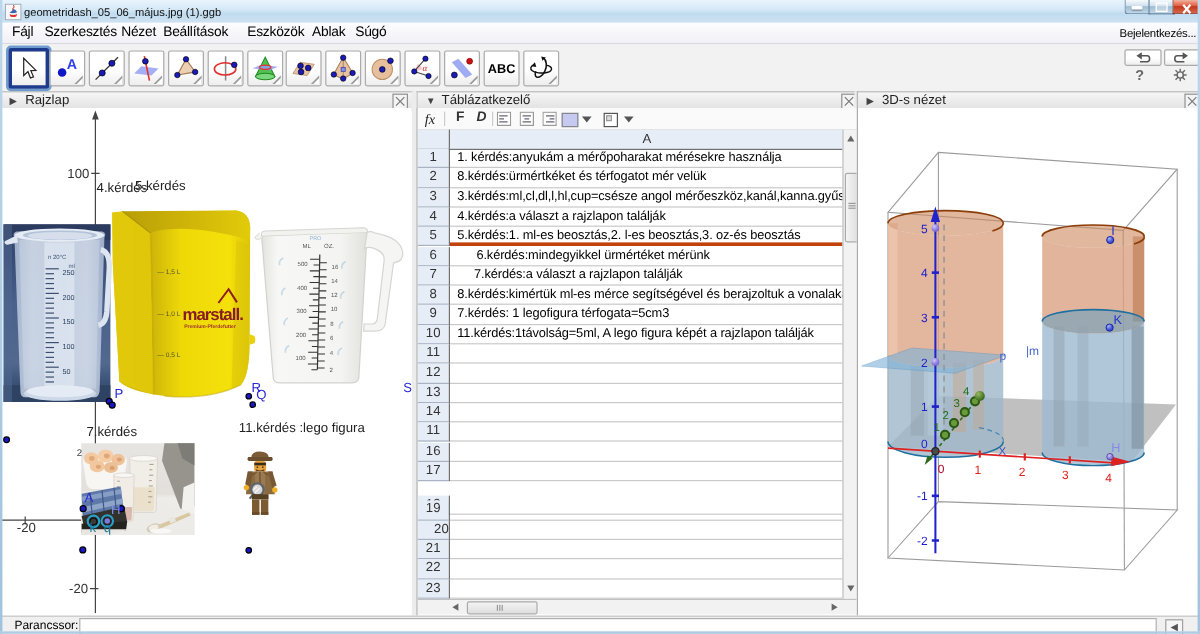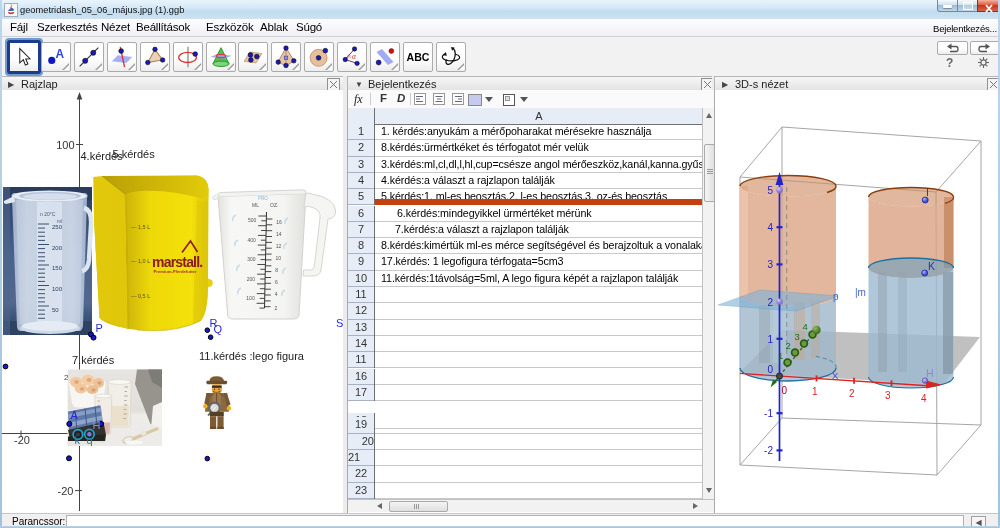--- a/index.html
+++ b/index.html
@@ -216,21 +216,21 @@
     <span class="tri">▶</span>
       <span class="lbl">Rajzlap</span>
     <div class="pclose" style="left:326px;">
         <svg width="11" height="11">
           <path d="M2 2 L9 9 M9 2 L2 9" stroke="#777" stroke-width="1"></path>
         </svg>
       </div>
   </div>
   <div class="phead" style="left:347px;top:76px;width:365px;">
     <span class="tri">▼</span>
-      <span class="lbl">Bejelentkezés</span>
+      <span class="lbl">Táblázatkezelő</span>
     <div class="pclose" style="left:353px;">
         <svg width="11" height="11">
           <path d="M2 2 L9 9 M9 2 L2 9" stroke="#777" stroke-width="1"></path>
         </svg>
       </div>
   </div>
   <div class="phead" style="left:714px;top:76px;width:286px;">
     <span class="tri">▶</span>
       <span class="lbl">3D-s nézet</span>
     <div class="pclose" style="left:272px;">
@@ -609,41 +609,41 @@
         <div class="abs" style="left:27px;top:0;width:328px;height:16.3px;border-bottom:1px solid #c9c9c9;box-sizing:border-box;font-size:10.7px;color:#000;line-height:15.5px;padding-left:6px;white-space:nowrap;overflow:hidden;letter-spacing:-0.1px;">3.kérdés:ml,cl,dl,l,hl,cup=csésze angol mérőeszköz,kanál,kanna.gyűszű,oz=28,...</div>
       </div>
     <div class="abs" style="left:0;top:82.9px;width:355px;height:16.3px;">
         <div class="abs" style="left:0;top:0;width:26px;height:16.3px;background:#e7edf6;border-bottom:1px solid #a8b2c2;box-sizing:border-box;text-align:center;font-size:11px;color:#333;line-height:15px;">4</div>
         <div class="abs" style="left:26px;top:0;width:1px;height:16.3px;background:#707070;"></div>
         <div class="abs" style="left:27px;top:0;width:328px;height:16.3px;border-bottom:1px solid #c9c9c9;box-sizing:border-box;font-size:10.7px;color:#000;line-height:15.5px;padding-left:6px;white-space:nowrap;overflow:hidden;letter-spacing:-0.1px;">4.kérdés:a választ a rajzlapon találják</div>
       </div>
     <div class="abs" style="left:0;top:99.2px;width:355px;height:16.3px;">
         <div class="abs" style="left:0;top:0;width:26px;height:16.3px;background:#e7edf6;border-bottom:1px solid #a8b2c2;box-sizing:border-box;text-align:center;font-size:11px;color:#333;line-height:15px;">5</div>
         <div class="abs" style="left:26px;top:0;width:1px;height:16.3px;background:#707070;"></div>
-        <div class="abs" style="left:27px;top:0;width:328px;height:16.3px;border-bottom:6px solid #c2410c;box-sizing:border-box;font-size:10.7px;color:#000;line-height:15.5px;padding-left:6px;white-space:nowrap;overflow:hidden;letter-spacing:-0.1px;">5.kérdés:1. ml-es beosztás,2. l-es beosztás,3. oz-és beosztás</div>
+        <div class="abs" style="left:27px;top:0;width:328px;height:16.3px;border-bottom:3px solid #c2410c;box-sizing:border-box;font-size:10.7px;color:#000;line-height:15.5px;padding-left:6px;white-space:nowrap;overflow:hidden;letter-spacing:-0.1px;">5.kérdés:1. ml-es beosztás,2. l-es beosztás,3. oz-és beosztás</div>
       </div>
     <div class="abs" style="left:0;top:115.5px;width:355px;height:16.3px;">
         <div class="abs" style="left:0;top:0;width:26px;height:16.3px;background:#e7edf6;border-bottom:1px solid #a8b2c2;box-sizing:border-box;text-align:center;font-size:11px;color:#333;line-height:15px;">6</div>
         <div class="abs" style="left:26px;top:0;width:1px;height:16.3px;background:#707070;"></div>
         <div class="abs" style="left:27px;top:0;width:328px;height:16.3px;border-bottom:1px solid #c9c9c9;box-sizing:border-box;font-size:10.7px;color:#000;line-height:15.5px;padding-left:22px;white-space:nowrap;overflow:hidden;letter-spacing:-0.1px;">6.kérdés:mindegyikkel ürmértéket mérünk</div>
       </div>
     <div class="abs" style="left:0;top:131.8px;width:355px;height:16.3px;">
         <div class="abs" style="left:0;top:0;width:26px;height:16.3px;background:#e7edf6;border-bottom:1px solid #a8b2c2;box-sizing:border-box;text-align:center;font-size:11px;color:#333;line-height:15px;">7</div>
         <div class="abs" style="left:26px;top:0;width:1px;height:16.3px;background:#707070;"></div>
         <div class="abs" style="left:27px;top:0;width:328px;height:16.3px;border-bottom:1px solid #c9c9c9;box-sizing:border-box;font-size:10.7px;color:#000;line-height:15.5px;padding-left:20px;white-space:nowrap;overflow:hidden;letter-spacing:-0.1px;">7.kérdés:a választ a rajzlapon találják</div>
       </div>
     <div class="abs" style="left:0;top:148.1px;width:355px;height:16.3px;">
         <div class="abs" style="left:0;top:0;width:26px;height:16.3px;background:#e7edf6;border-bottom:1px solid #a8b2c2;box-sizing:border-box;text-align:center;font-size:11px;color:#333;line-height:15px;">8</div>
         <div class="abs" style="left:26px;top:0;width:1px;height:16.3px;background:#707070;"></div>
         <div class="abs" style="left:27px;top:0;width:328px;height:16.3px;border-bottom:1px solid #c9c9c9;box-sizing:border-box;font-size:10.7px;color:#000;line-height:15.5px;padding-left:6px;white-space:nowrap;overflow:hidden;letter-spacing:-0.1px;">8.kérdés:kimértük ml-es mérce segítségével és berajzoltuk a vonalakat</div>
       </div>
     <div class="abs" style="left:0;top:164.4px;width:355px;height:16.3px;">
         <div class="abs" style="left:0;top:0;width:26px;height:16.3px;background:#e7edf6;border-bottom:1px solid #a8b2c2;box-sizing:border-box;text-align:center;font-size:11px;color:#333;line-height:15px;">9</div>
         <div class="abs" style="left:26px;top:0;width:1px;height:16.3px;background:#707070;"></div>
-        <div class="abs" style="left:27px;top:0;width:328px;height:16.3px;border-bottom:1px solid #c9c9c9;box-sizing:border-box;font-size:10.7px;color:#000;line-height:15.5px;padding-left:6px;white-space:nowrap;overflow:hidden;letter-spacing:-0.1px;">17.kérdés: 1 legofigura térfogata=5cm3</div>
+        <div class="abs" style="left:27px;top:0;width:328px;height:16.3px;border-bottom:1px solid #c9c9c9;box-sizing:border-box;font-size:10.7px;color:#000;line-height:15.5px;padding-left:6px;white-space:nowrap;overflow:hidden;letter-spacing:-0.1px;">7.kérdés: 1 legofigura térfogata=5cm3</div>
       </div>
     <div class="abs" style="left:0;top:180.7px;width:355px;height:16.3px;">
         <div class="abs" style="left:0;top:0;width:26px;height:16.3px;background:#e7edf6;border-bottom:1px solid #a8b2c2;box-sizing:border-box;text-align:center;font-size:11px;color:#333;line-height:15px;">10</div>
         <div class="abs" style="left:26px;top:0;width:1px;height:16.3px;background:#707070;"></div>
         <div class="abs" style="left:27px;top:0;width:328px;height:16.3px;border-bottom:1px solid #c9c9c9;box-sizing:border-box;font-size:10.7px;color:#000;line-height:15.5px;padding-left:6px;white-space:nowrap;overflow:hidden;letter-spacing:-0.1px;">11.kérdés:1távolság=5ml, A lego figura képét a rajzlapon találják</div>
       </div>
     <div class="abs" style="left:0;top:197.0px;width:355px;height:16.3px;">
         <div class="abs" style="left:0;top:0;width:26px;height:16.3px;background:#e7edf6;border-bottom:1px solid #a8b2c2;box-sizing:border-box;text-align:center;font-size:11px;color:#333;line-height:15px;">11</div>
         <div class="abs" style="left:26px;top:0;width:1px;height:16.3px;background:#707070;"></div>
         <div class="abs" style="left:27px;top:0;width:328px;height:16.3px;border-bottom:1px solid #c9c9c9;box-sizing:border-box;font-size:10.7px;color:#000;line-height:15.5px;padding-left:6px;white-space:nowrap;overflow:hidden;letter-spacing:-0.1px;"></div>
@@ -687,21 +687,21 @@
         <div class="abs" style="left:0;top:0;width:26px;height:16.3px;background:#e7edf6;border-bottom:1px solid #a8b2c2;box-sizing:border-box;text-align:center;font-size:11px;color:#333;line-height:15px;">19</div>
         <div class="abs" style="left:26px;top:0;width:1px;height:16.3px;background:#707070;"></div>
         <div class="abs" style="left:27px;top:0;width:328px;height:16.3px;border-bottom:1px solid #c9c9c9;box-sizing:border-box;font-size:10.7px;color:#000;line-height:15.5px;padding-left:6px;white-space:nowrap;overflow:hidden;letter-spacing:-0.1px;"></div>
       </div>
     <div class="abs" style="left:0;top:343.7px;width:355px;height:16.3px;">
         <div class="abs" style="left:0;top:0;width:26px;height:16.3px;background:#e7edf6;border-bottom:1px solid #a8b2c2;box-sizing:border-box;text-align:right;font-size:11px;color:#333;line-height:15px;">20</div>
         <div class="abs" style="left:26px;top:0;width:1px;height:16.3px;background:#707070;"></div>
         <div class="abs" style="left:27px;top:0;width:328px;height:16.3px;border-bottom:1px solid #c9c9c9;box-sizing:border-box;font-size:10.7px;color:#000;line-height:15.5px;padding-left:6px;white-space:nowrap;overflow:hidden;letter-spacing:-0.1px;"></div>
       </div>
     <div class="abs" style="left:0;top:360.0px;width:355px;height:16.3px;">
-        <div class="abs" style="left:0;top:0;width:26px;height:16.3px;background:#e7edf6;border-bottom:1px solid #a8b2c2;box-sizing:border-box;font-size:11px;color:#333;line-height:15px;">21</div>
+        <div class="abs" style="left:0;top:0;width:26px;height:16.3px;background:#e7edf6;border-bottom:1px solid #a8b2c2;box-sizing:border-box;text-align:center;font-size:11px;color:#333;line-height:15px;">21</div>
         <div class="abs" style="left:26px;top:0;width:1px;height:16.3px;background:#707070;"></div>
         <div class="abs" style="left:27px;top:0;width:328px;height:16.3px;border-bottom:1px solid #c9c9c9;box-sizing:border-box;font-size:10.7px;color:#000;line-height:15.5px;padding-left:6px;white-space:nowrap;overflow:hidden;letter-spacing:-0.1px;"></div>
       </div>
     <div class="abs" style="left:0;top:376.3px;width:355px;height:16.3px;">
         <div class="abs" style="left:0;top:0;width:26px;height:16.3px;background:#e7edf6;border-bottom:1px solid #a8b2c2;box-sizing:border-box;text-align:center;font-size:11px;color:#333;line-height:15px;">22</div>
         <div class="abs" style="left:26px;top:0;width:1px;height:16.3px;background:#707070;"></div>
         <div class="abs" style="left:27px;top:0;width:328px;height:16.3px;border-bottom:1px solid #c9c9c9;box-sizing:border-box;font-size:10.7px;color:#000;line-height:15.5px;padding-left:6px;white-space:nowrap;overflow:hidden;letter-spacing:-0.1px;"></div>
       </div>
     <div class="abs" style="left:0;top:392.6px;width:355px;height:16.3px;">
         <div class="abs" style="left:0;top:0;width:26px;height:16.3px;background:#e7edf6;border-bottom:1px solid #a8b2c2;box-sizing:border-box;text-align:center;font-size:11px;color:#333;line-height:15px;">23</div>

